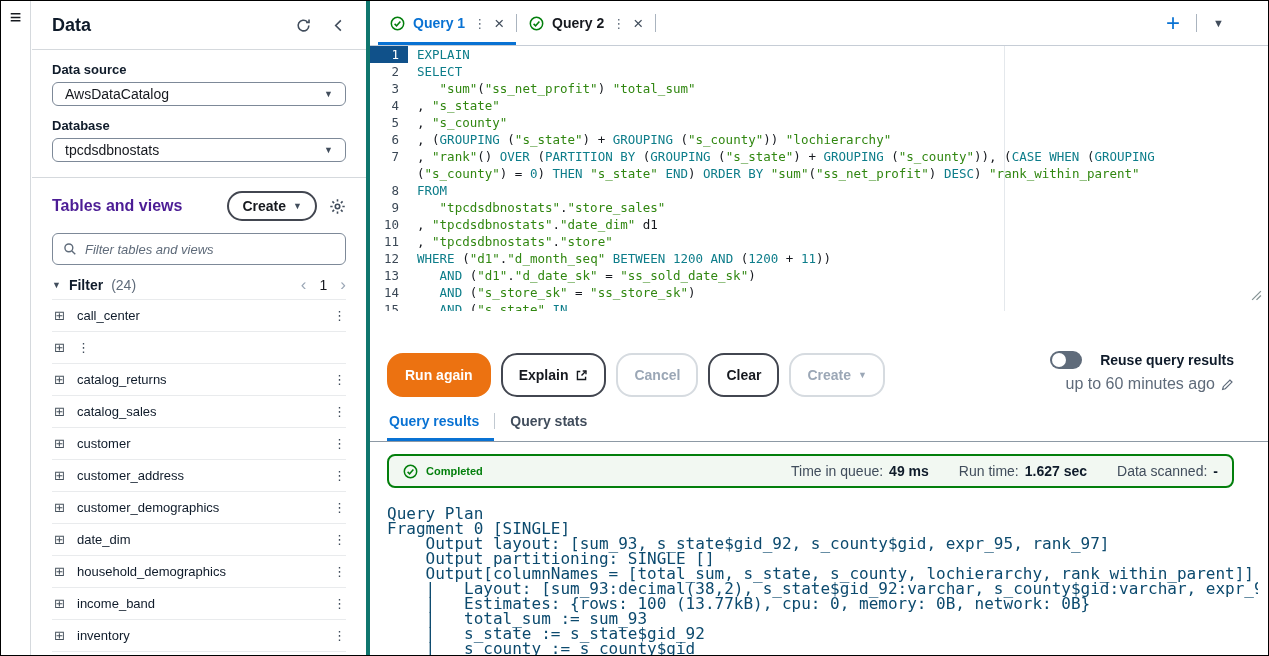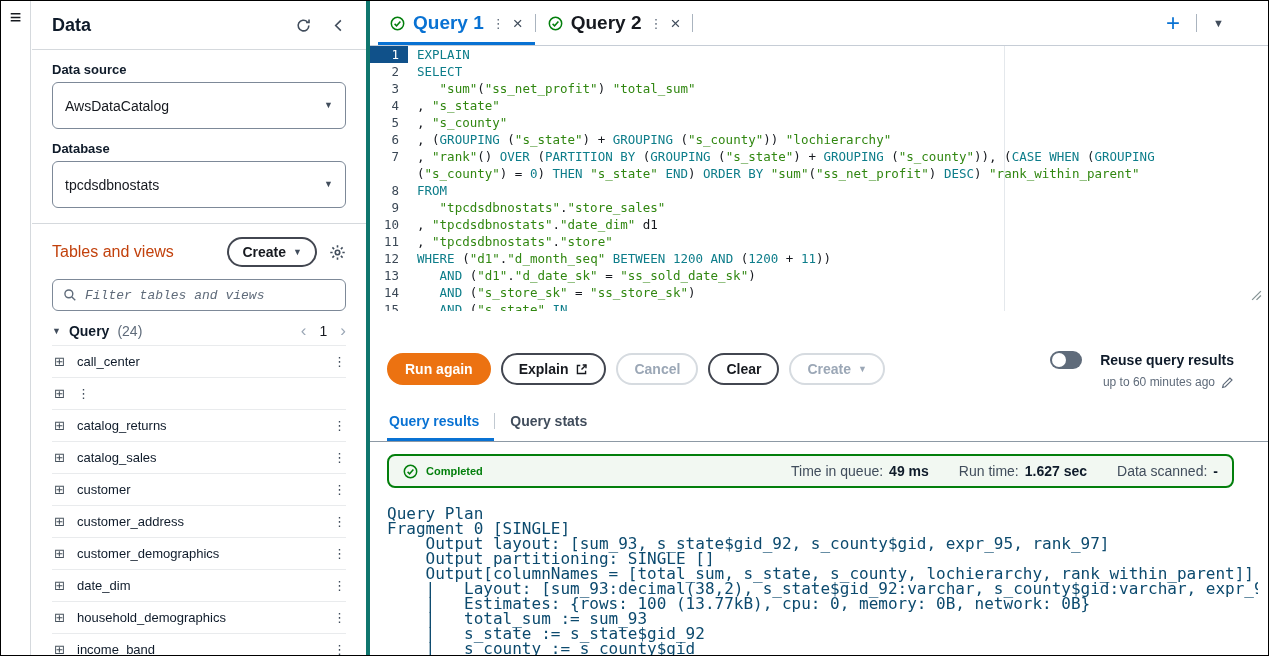--- a/index.html
+++ b/index.html
@@ -10,51 +10,51 @@
   .nav-strip{position:absolute;left:0;top:0;bottom:0;width:30px;border-right:1px solid #d5d9dd;background:#fff}
   .hamburger{display:block;margin:6px auto 0;font-size:20px;line-height:1;color:#16191f;width:20px;text-align:center;cursor:pointer}
 
   
   .sidebar{position:absolute;left:31px;top:0;bottom:0;width:338px;border-right:4px solid #0f766e;padding:0 20px;background:#fff;overflow:hidden}
   .side-header{display:flex;align-items:center;height:48px;gap:20px}
   .side-title{font-size:18px;font-weight:700;flex:1;color:#0f1b2a}
   .icon-btn{color:#414d5c;display:inline-flex;cursor:pointer}
   .divider{height:1px;background:#d5d9dd;margin:0 -20px}
   .field-label{display:block;margin-top:12px;font-size:13px;font-weight:700;color:#0f1b2a}
-  .select{margin-top:5px;height:47px;border:1px solid #7d8998;border-radius:6px;display:flex;align-items:center;padding:0 12px;font-size:14px;cursor:pointer;background:#fff}
+  .select{margin-top:5px;height:24px;border:1px solid #7d8998;border-radius:6px;display:flex;align-items:center;padding:0 12px;font-size:14px;cursor:pointer;background:#fff}
   .select .val{flex:1}
   .caret{font-size:9px;color:#414d5c;line-height:1}
   .tv-row{display:flex;align-items:center;margin-top:13px;gap:12px}
-  .tv-title{font-size:16px;font-weight:400;flex:1;color:#c2410c}
-  .btn{display:inline-flex;align-items:center;justify-content:center;gap:7px;height:32px;border-radius:16px;border:2px solid #424650;background:#fff;font-size:14px;font-weight:700;color:#16191f;padding:4px 16px;cursor:pointer;font-family:inherit;white-space:nowrap}
+  .tv-title{font-size:16px;font-weight:700;flex:1;color:#4c1d95}
+  .btn{display:inline-flex;align-items:center;justify-content:center;gap:7px;height:44px;border-radius:16px;border:2px solid #424650;background:#fff;font-size:14px;font-weight:700;color:#16191f;padding:4px 16px;cursor:pointer;font-family:inherit;white-space:nowrap}
   .btn-sm{height:30px;padding:0 13px}
   .btn-primary{background:#ec7211;border-color:#ec7211;color:#fff}
   .btn-disabled{border-color:#d6dbe0;color:#9ba7b6}
   .search{margin-top:12px;height:32px;border:1px solid #7d8998;border-radius:6px;display:flex;align-items:center;padding:0 10px;gap:8px;color:#5f6b7a;background:#fff}
-  .search input{border:none;outline:none;flex:1;font-size:13px;font-family:Liberation Mono, monospace;color:#737373;background:transparent}
+  .search input{border:none;outline:none;flex:1;font-size:13px;font-family:Liberation Sans, sans-serif;color:#737373;background:transparent}
   .search input::placeholder{color:#5f6b7a;font-style:italic}
   .tables-head{display:flex;align-items:center;margin-top:11px;gap:8px;font-size:14px}
   .tri{font-size:9px;color:#414d5c;cursor:pointer}
   .t-label{font-weight:700;color:#0f1b2a}
   .t-count{color:#5f6b7a}
   .pager{margin-left:auto;display:flex;align-items:center;gap:13px;font-size:14px}
   .pager .chev{color:#9ba7b6;font-size:17px;line-height:1;cursor:pointer}
   .pager .pg{color:#16191f;cursor:pointer}
   #tables-list{margin-top:6px;border-top:1px solid #e9ebed}
   .table-row{display:flex;align-items:center;height:32px;gap:10px;border-bottom:1px solid #e9ebed;font-size:13px}
   .expand-ic{color:#48535e;font-size:13px;cursor:pointer;width:15px;text-align:center}
   .table-name{flex:1;cursor:pointer;color:#0f1b2a}
   .kebab{color:#414d5c;cursor:pointer;font-size:13px}
 
   
   .main{position:absolute;left:369px;right:0;top:0;bottom:0;background:#fff}
   .tabbar{position:absolute;top:0;left:0;right:0;height:45px;display:flex;align-items:stretch;border-bottom:1px solid #c6cdd6;background:#fff;padding-left:8px}
   .qtab{display:flex;align-items:center;gap:8px;padding:0 12px;cursor:pointer}
   .qtab.active{box-shadow:inset 0 -3px 0 #0972d3}
-  .qtab-label{font-size:19px;font-weight:700;color:#16191f}
+  .qtab-label{font-size:14px;font-weight:700;color:#16191f}
   .qtab.active .qtab-label{color:#0972d3}
   .tab-ic{display:inline-flex;color:#037f0c}
   .tab-kebab{color:#5f6b7a;font-size:13px;cursor:pointer}
   .tab-close{color:#414d5c;font-size:17px;line-height:1;cursor:pointer}
   .vsep{width:1px;height:18px;background:#aab4bf;align-self:center}
   .tab-right{margin-left:auto;display:flex;align-items:center;gap:16px;padding-right:44px}
   .plus{color:#0972d3;font-size:24px;font-weight:400;line-height:1;cursor:pointer}
   .tab-right .caret{font-size:11px;cursor:pointer}
 
   
@@ -77,21 +77,21 @@
   .sb-icons > span{display:inline-flex;cursor:pointer}
 
   
   .actions{position:absolute;top:341px;left:0;right:0;height:59px}
   .btn-row{position:absolute;left:17px;top:11px;display:flex;gap:10px}
   .reuse{position:absolute;right:34px;top:9px;display:flex;flex-direction:column;align-items:flex-end;gap:6px}
   .reuse-row{display:flex;align-items:center;gap:18px}
   .toggle{width:32px;height:18px;border-radius:10px;background:#5f6b7a;position:relative;cursor:pointer;display:inline-block}
   .knob{position:absolute;left:2px;top:2px;width:14px;height:14px;border-radius:50%;background:#fff}
   .reuse-label{font-size:14px;font-weight:700;color:#0f1b2a}
-  .reuse-sub{display:flex;align-items:center;gap:6px;font-size:12px;color:#5f6b7a}
+  .reuse-sub{display:flex;align-items:center;gap:6px;font-size:16px;color:#5f6b7a}
   .pencil{color:#5f6b7a;display:inline-flex;cursor:pointer}
 
   
   .result-tabs{position:absolute;top:400px;left:0;right:0;height:41px;display:flex;align-items:stretch;border-bottom:1px solid #8d99a5;padding-left:17px}
   .rtab{display:flex;align-items:center;padding:0 15px;font-size:14px;font-weight:700;color:#414d5c;cursor:pointer}
   .rtab:first-child{padding-left:2px}
   .rtab.active{color:#0972d3;box-shadow:inset 0 -3px 0 #0972d3}
   .vsep2{width:1px;height:16px;background:#c1c9d1;align-self:center}
 
   
@@ -165,21 +165,21 @@
           <svg width="14" height="14" viewBox="0 0 16 16">
             <circle cx="6.7" cy="6.7" r="4.5" fill="none" stroke="currentColor" stroke-width="1.6"></circle>
             <path d="M10.2 10.2L14 14" stroke="currentColor" stroke-width="1.6"></path>
           </svg>
         </span>
       <input placeholder="Filter tables and views" style="">
     </div>
 
     <div class="tables-head">
       <span class="tri">▼</span>
-      <span class="t-label">Query</span>
+      <span class="t-label">Filter</span>
       <span class="t-count">(24)</span>
       <span class="pager">
         <span class="chev">‹</span>
         <span class="pg">1</span>
         <span class="chev">›</span>
       </span>
     </div>
 
     <div id="tables-list">
         <div class="table-row">

